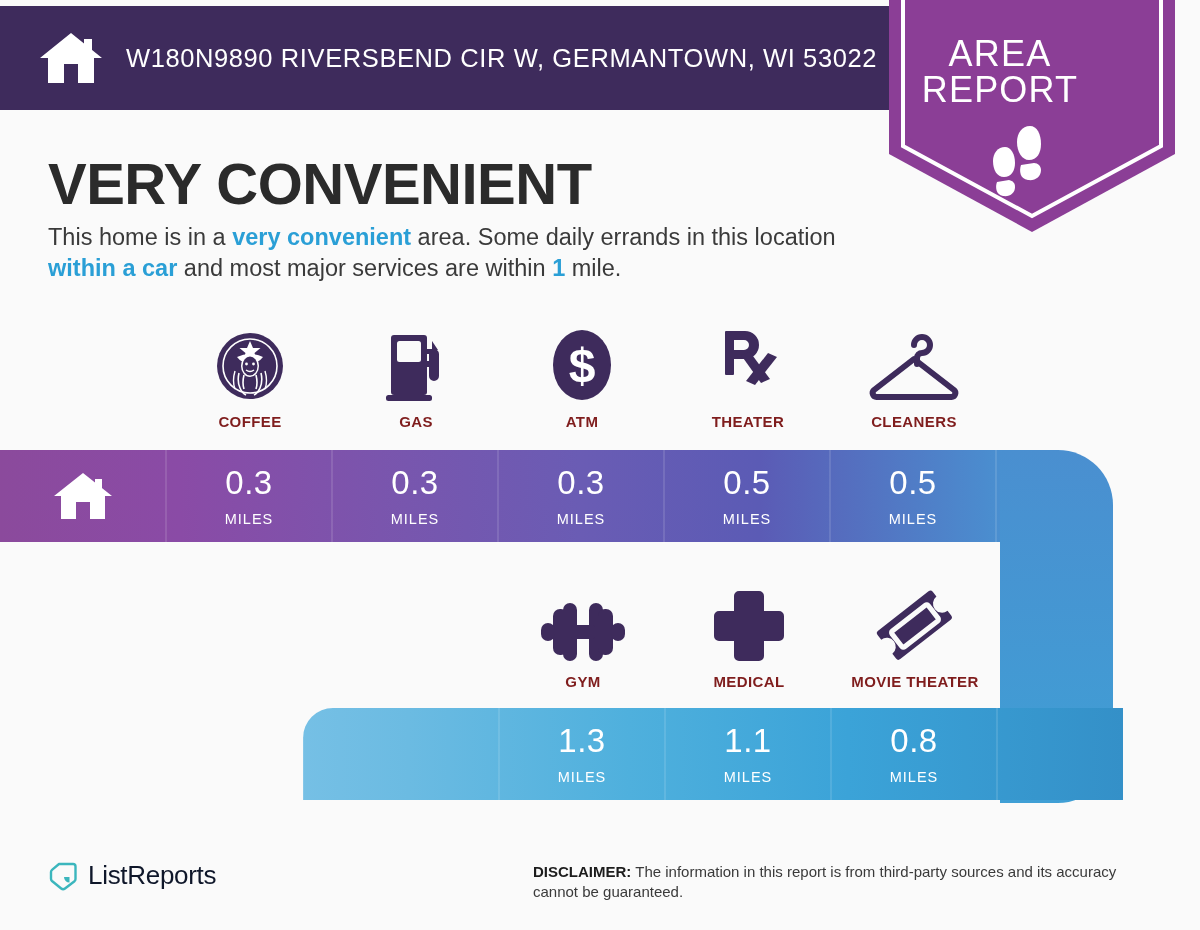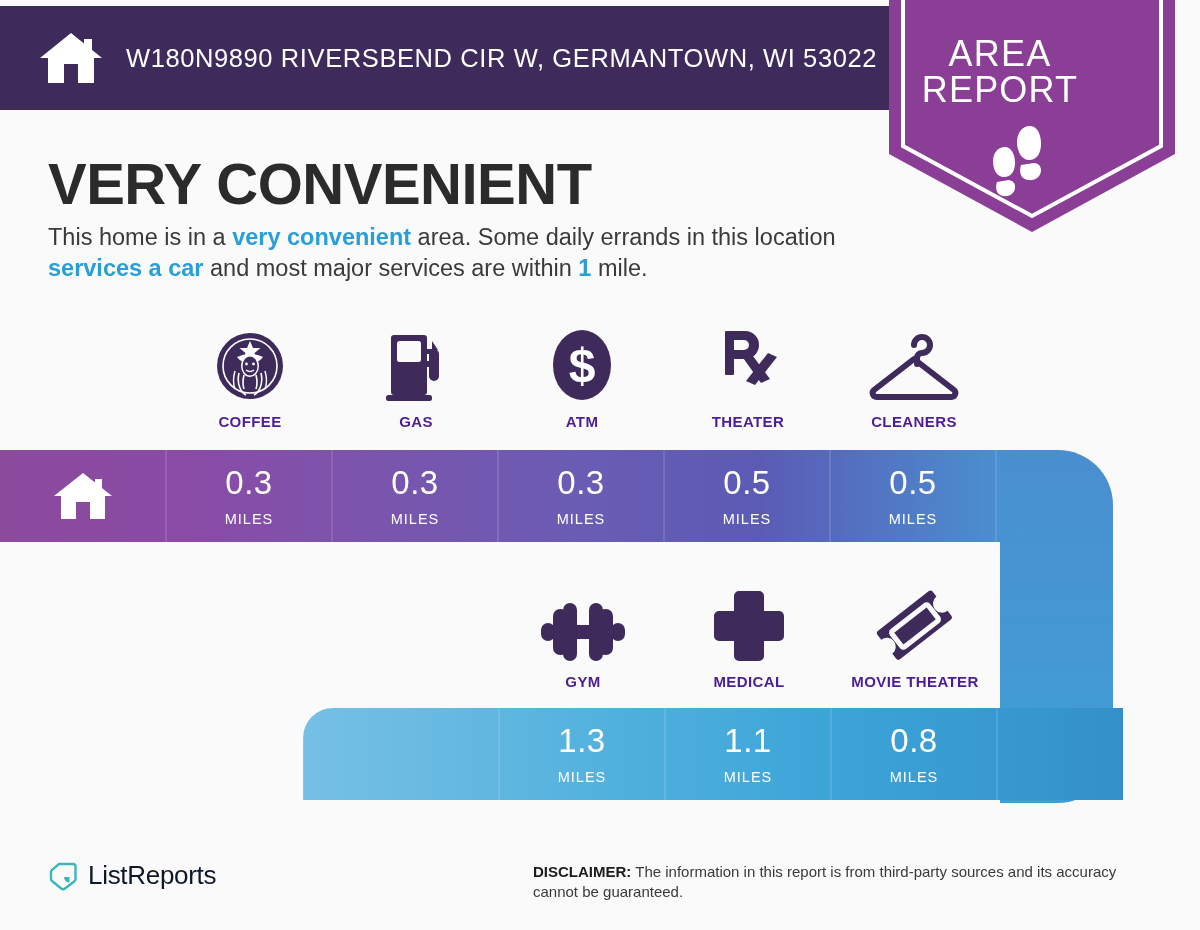--- a/index.html
+++ b/index.html
@@ -94,21 +94,21 @@
   .icon-glyph {
     height: 78px;
     display: flex;
     align-items: flex-end;
     justify-content: center;
   }
   .icon-label {
     margin-top: 10px;
     font-size: 15px;
     font-weight: bold;
-    color: #4c1d95;
+    color: #7f1d1d;
     letter-spacing: 0.4px;
     white-space: nowrap;
   }
 
   
   .ribbon { position: absolute; left: 0; top: 443px; width: 1200px; height: 487px; }
 
   .bar-row {
     position: absolute;
     display: flex;
@@ -185,21 +185,21 @@
         <path d="M132 165 c-2 6 -1 14 7 15 c7 1 13 -3 13 -10 c0 -4 -3 -7 -7 -7 Z"></path>
       </g>
     </svg>
     <div class="banner-text">
       <div>AREA</div>
       <div>REPORT</div>
     </div>
   </div>
 
   <div class="headline">VERY CONVENIENT</div>
-  <div class="subtext"><span>This home is in a </span><span class="hl">very convenient</span><span> area. Some daily errands in this location </span><span class="hl">services a car</span><span> and most major services are within </span><span class="hl">1</span><span> mile.</span></div>
+  <div class="subtext"><span>This home is in a </span><span class="hl">very convenient</span><span> area. Some daily errands in this location </span><span class="hl">within a car</span><span> and most major services are within </span><span class="hl">1</span><span> mile.</span></div>
 
   <div class="icon-row row1">
 
     <div class="icon-cell">
       <div class="icon-glyph">
         <svg width="74" height="74" viewBox="0 0 74 74">
           <circle cx="37" cy="37" r="33" fill="#3e2b5c"></circle>
           <circle cx="37" cy="37" r="27" fill="none" stroke="#ffffff" stroke-width="1.6"></circle>
           <path d="M37 12 l3 7 h7.5 l-6 5 l2.3 7.5 l-6.8 -4.6 l-6.8 4.6 l2.3 -7.5 l-6 -5 h7.5 z" fill="#ffffff"></path>
           <path d="M24 28 q6 -3 13 -3 q7 0 13 3 q-3 4 -6 5 q-3 -3 -7 -3 q-4 0 -7 3 q-3 -1 -6 -5 z" fill="#ffffff"></path>

